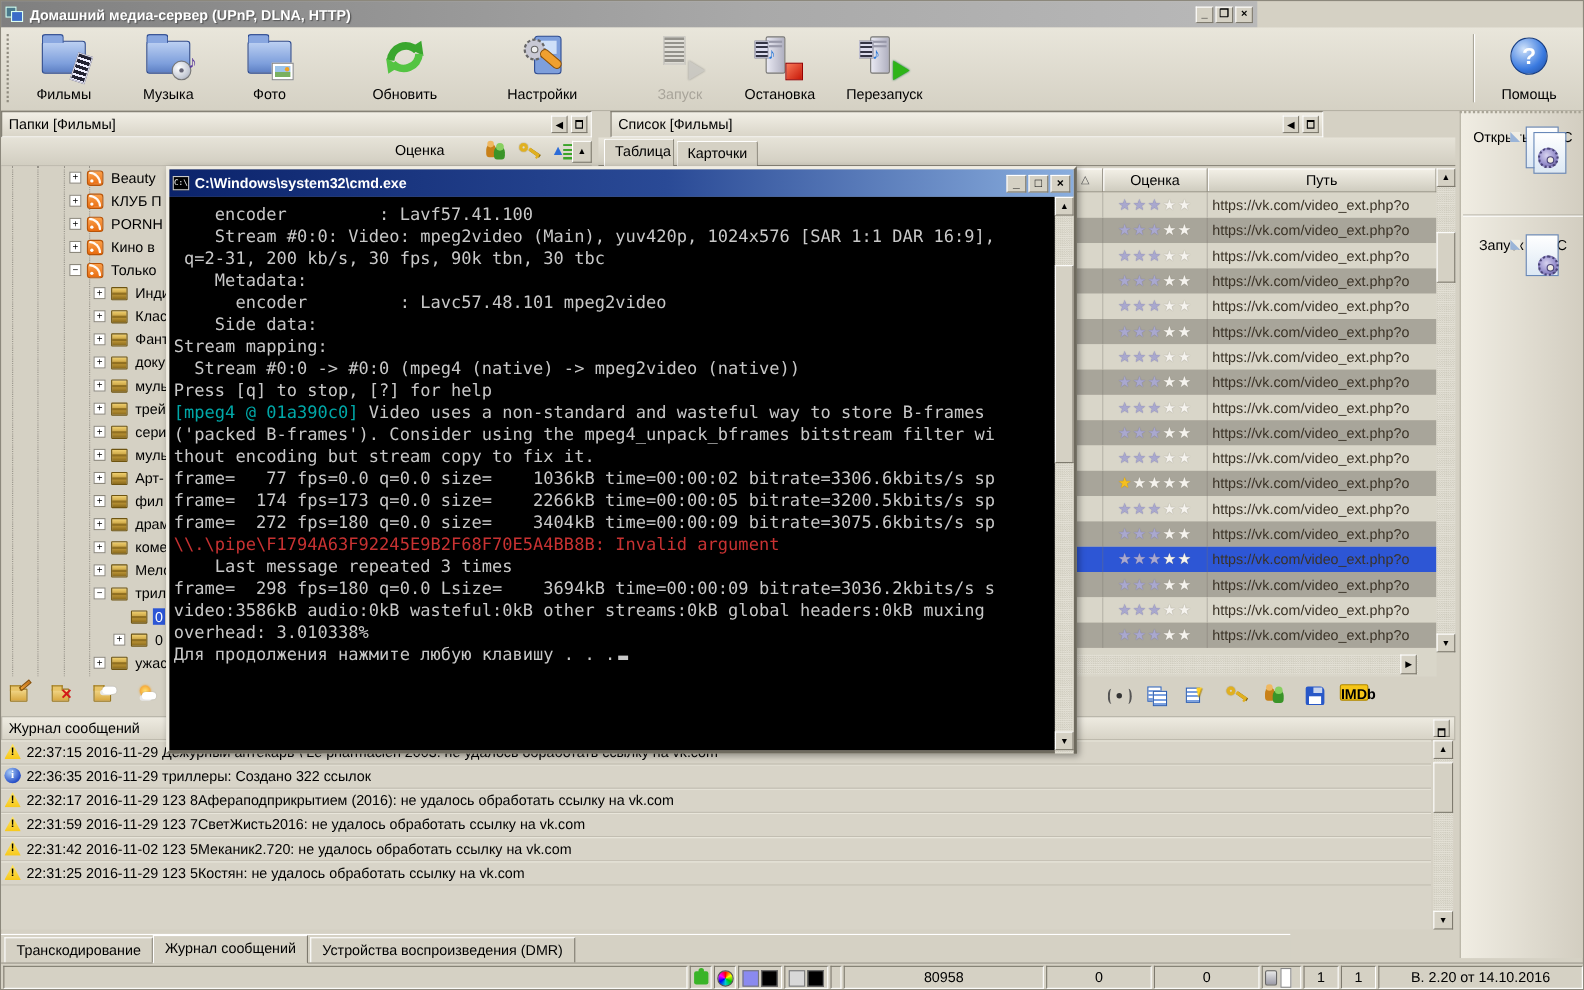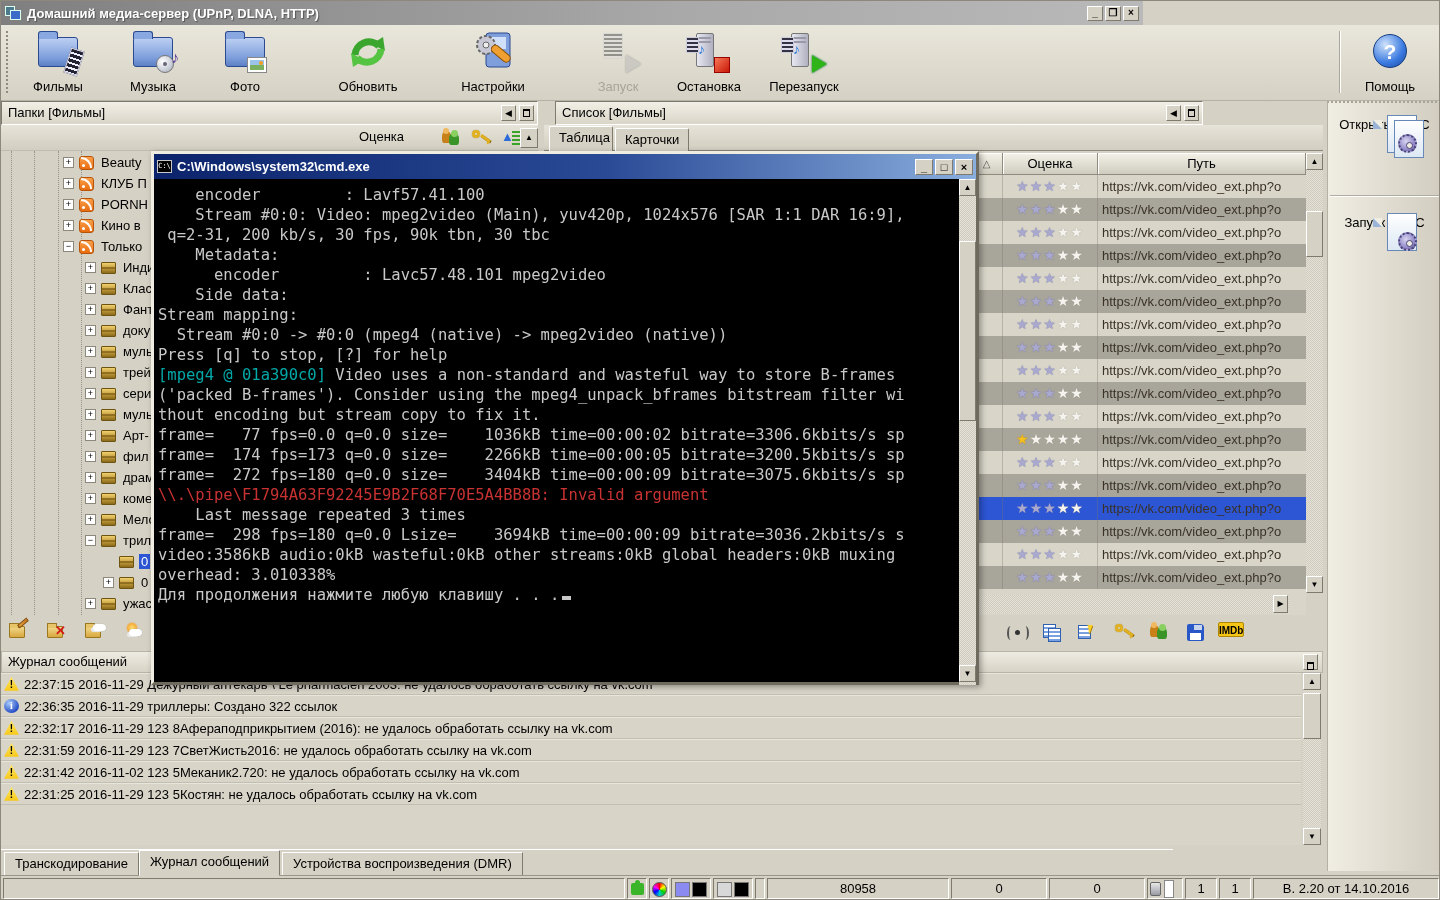--- a/index.html
+++ b/index.html
@@ -198,21 +198,21 @@
   .bc-arc.l { left:1px; border-left:2px solid #555; border-radius:50%; }
   .bc-arc.r { right:1px; border-right:2px solid #555; border-radius:50%; }
   .sheet { position:absolute; width:13px; height:14px; background:#fff; border:1px solid #3060b0;
     background-image:repeating-linear-gradient(#fff 0 2px,#7aa0e0 2px 4px); }
   .bolt { position:absolute; left:10px; top:3px; width:0; height:0; border-left:5px solid transparent;
     border-top:9px solid #ffd020; transform:skewX(-20deg); filter:drop-shadow(1px 1px 0 #a07808); }
   .floppy { position:absolute; left:3px; top:2px; width:17px; height:17px; background:#2858c8; border-radius:2px 4px 2px 2px; }
   .floppy:before { content:""; position:absolute; left:3px; bottom:1px; width:11px; height:7px; background:#fff; }
   .floppy:after { content:""; position:absolute; right:2px; top:1px; width:8px; height:5px; background:#c8d4ec; }
   .imdb { position:absolute; left:0; top:3px; width:26px; height:15px; background:#f5c518; border-radius:2px;
-    color:#000; font-weight:bold; font-size:10px; line-height:15px; text-align:center; border:1px solid #b08800; }
+    color:#000; font-weight:bold; font-size:13px; line-height:15px; text-align:center; border:1px solid #b08800; }
 
   
   #vlc-panel { position:absolute; left:1326px; top:100px; width:114px; height:770px;
     background:linear-gradient(90deg,#f0ede3,#d2cdc0); border-left:1px solid #b5b1a4;
     border-top:2px dotted #a8a496; }
   .vlc-btn { position:relative; width:100%; text-align:center; padding-top:10px; height:88px; }
   .doc-icon { position:relative; width:44px; height:48px; margin:0 auto; }
   .doc-icon .page { position:absolute; width:30px; height:38px; background:linear-gradient(#fff,#dce8f4);
     border:1px solid #6888b8; }
   .doc-icon .p1 { left:2px; top:2px; } .doc-icon .p2 { left:9px; top:7px; }

